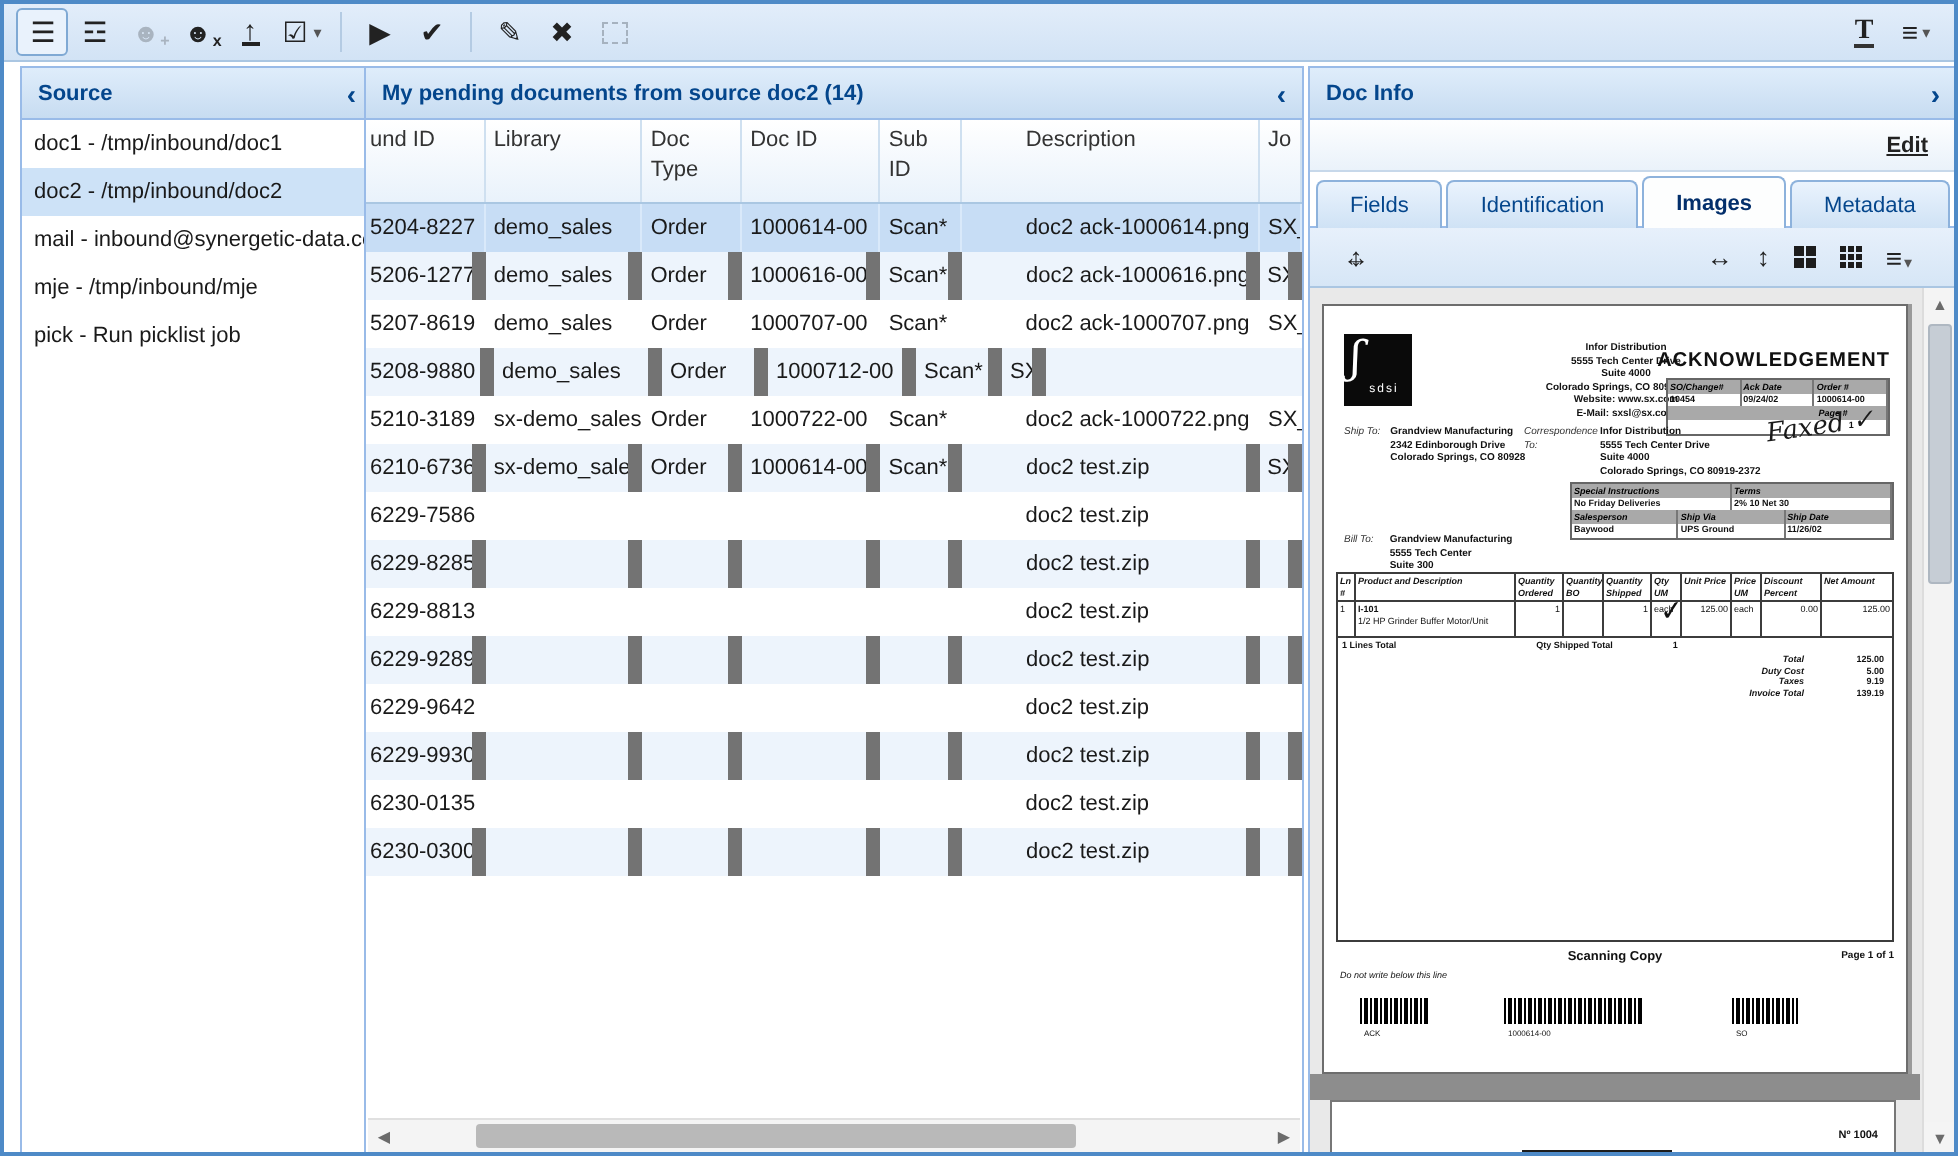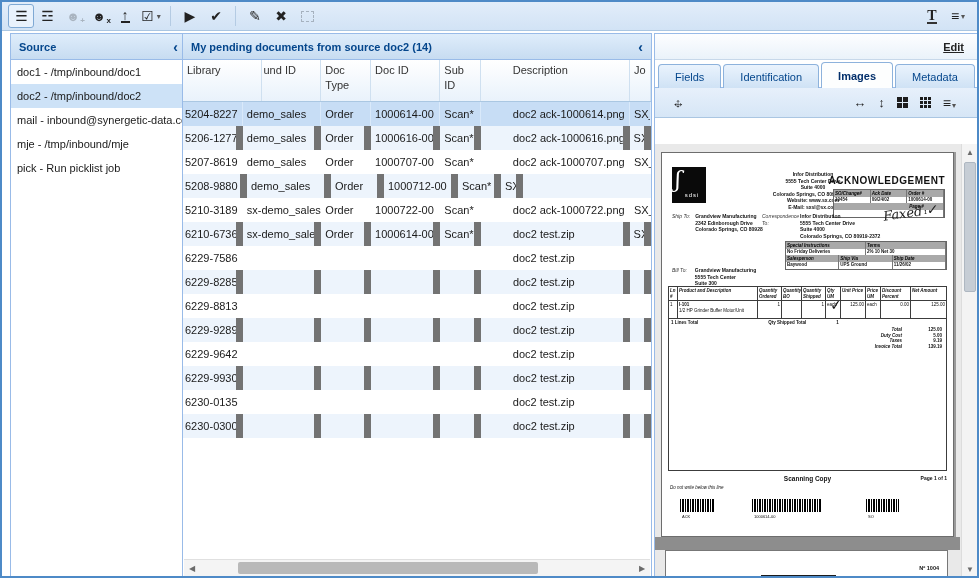--- a/index.html
+++ b/index.html
@@ -201,22 +201,22 @@
         <div class="src-item">pick - Run picklist job</div>
       </div>
   </div>
 
   <div class="panel" id="docs-panel">
     <div class="phead">
       <span class="ptitle">My pending documents from source doc2 (14)</span>
       <span class="ptool">‹</span>
     </div>
     <div class="ghead" id="grid-header">
+        <div class="gh c0">und ID</div>
         <div class="gh c1">Library</div>
-        <div class="gh c0">und ID</div>
         <div class="gh c2">Doc Type</div>
         <div class="gh c3">Doc ID</div>
         <div class="gh c4">Sub ID</div>
         <div class="gh c5">Description</div>
         <div class="gh c6">Jo</div>
       </div>
     <div id="grid-body">
         <div class="grow sel">
           <div class="gc c0">5204-8227</div>
           <div class="gc c1">demo_sales</div>
@@ -344,20 +344,24 @@
         </div>
       </div>
     <div class="hscroll">
       <span class="sb-btn" style="left:0;">◀</span>
       <span class="sb-btn" style="right:0;">▶</span>
       <span class="hthumb" style="left:54px; width:300px;"></span>
     </div>
   </div>
 
   <div class="panel" id="info-panel">
+    <div class="phead">
+      <span class="ptitle">Doc Info</span>
+      <span class="ptool">›</span>
+    </div>
     <div class="editbar">
       <span class="edit-label">Edit</span>
     </div>
     <div class="tabbar">
       <span class="tab">Fields</span>
       <span class="tab">Identification</span>
       <span class="tab active">Images</span>
       <span class="tab">Metadata</span>
       <span class="tab-filler"></span>
     </div>

